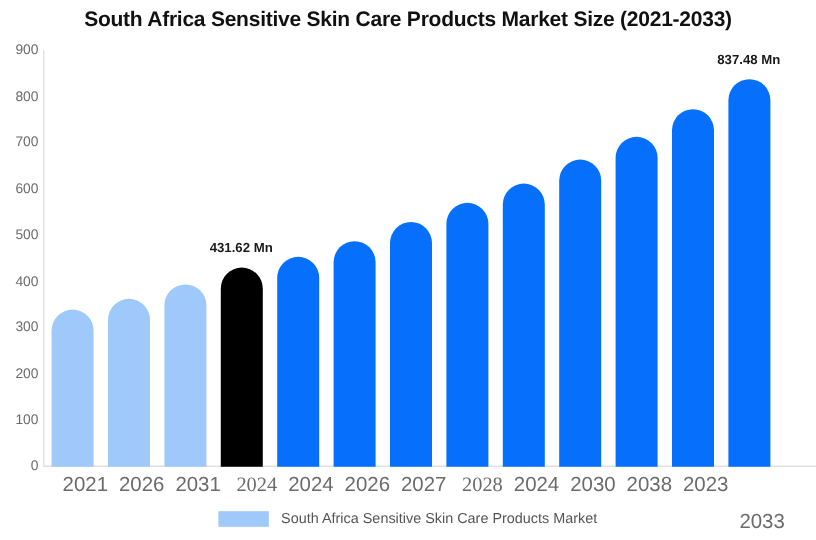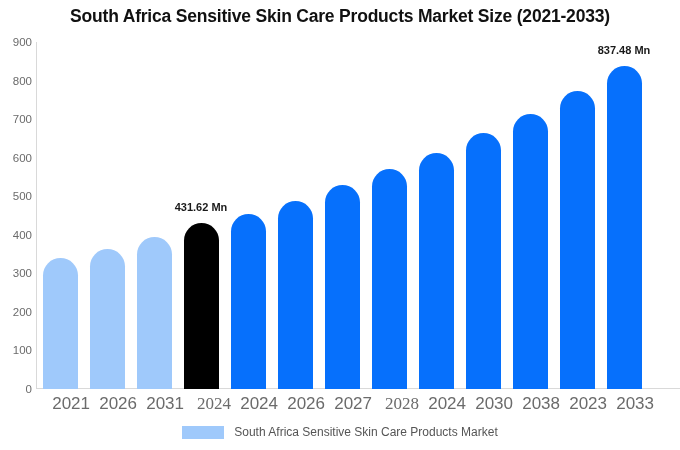--- a/index.html
+++ b/index.html
@@ -168,21 +168,21 @@
         <div class="x-tick" style="left: 88px;">2031</div>
         <div class="x-tick" style="left: 135px; font-family: Liberation Serif, serif;">2024</div>
         <div class="x-tick" style="left: 182px;">2024</div>
         <div class="x-tick" style="left: 229px;">2026</div>
         <div class="x-tick" style="left: 276px;">2027</div>
         <div class="x-tick" style="left: 323px; font-family: Liberation Serif, serif;">2028</div>
         <div class="x-tick" style="left: 370px;">2024</div>
         <div class="x-tick" style="left: 417px;">2030</div>
         <div class="x-tick" style="left: 464px;">2038</div>
         <div class="x-tick" style="left: 511px;">2023</div>
-        <div class="x-tick" style="left: 558px;">2033</div>
+        <div class="x-tick" style="left: 558px; margin-top: 31px;">2033</div>
       </div>
     <div id="annotations">
         <div class="value-label" style="top: 158.587px; left: 165px; transform: translateX(-50%);">431.62 Mn</div>
         <div class="value-label" style="top: 2.10493px; left: 588px; transform: translateX(-50%);">837.48 Mn</div>
       </div>
   </div>
 
   <div id="legend">
     <div id="legend-swatch" style="background: rgb(159, 201, 251);"></div>
     <div id="legend-label">South Africa Sensitive Skin Care Products Market</div>

